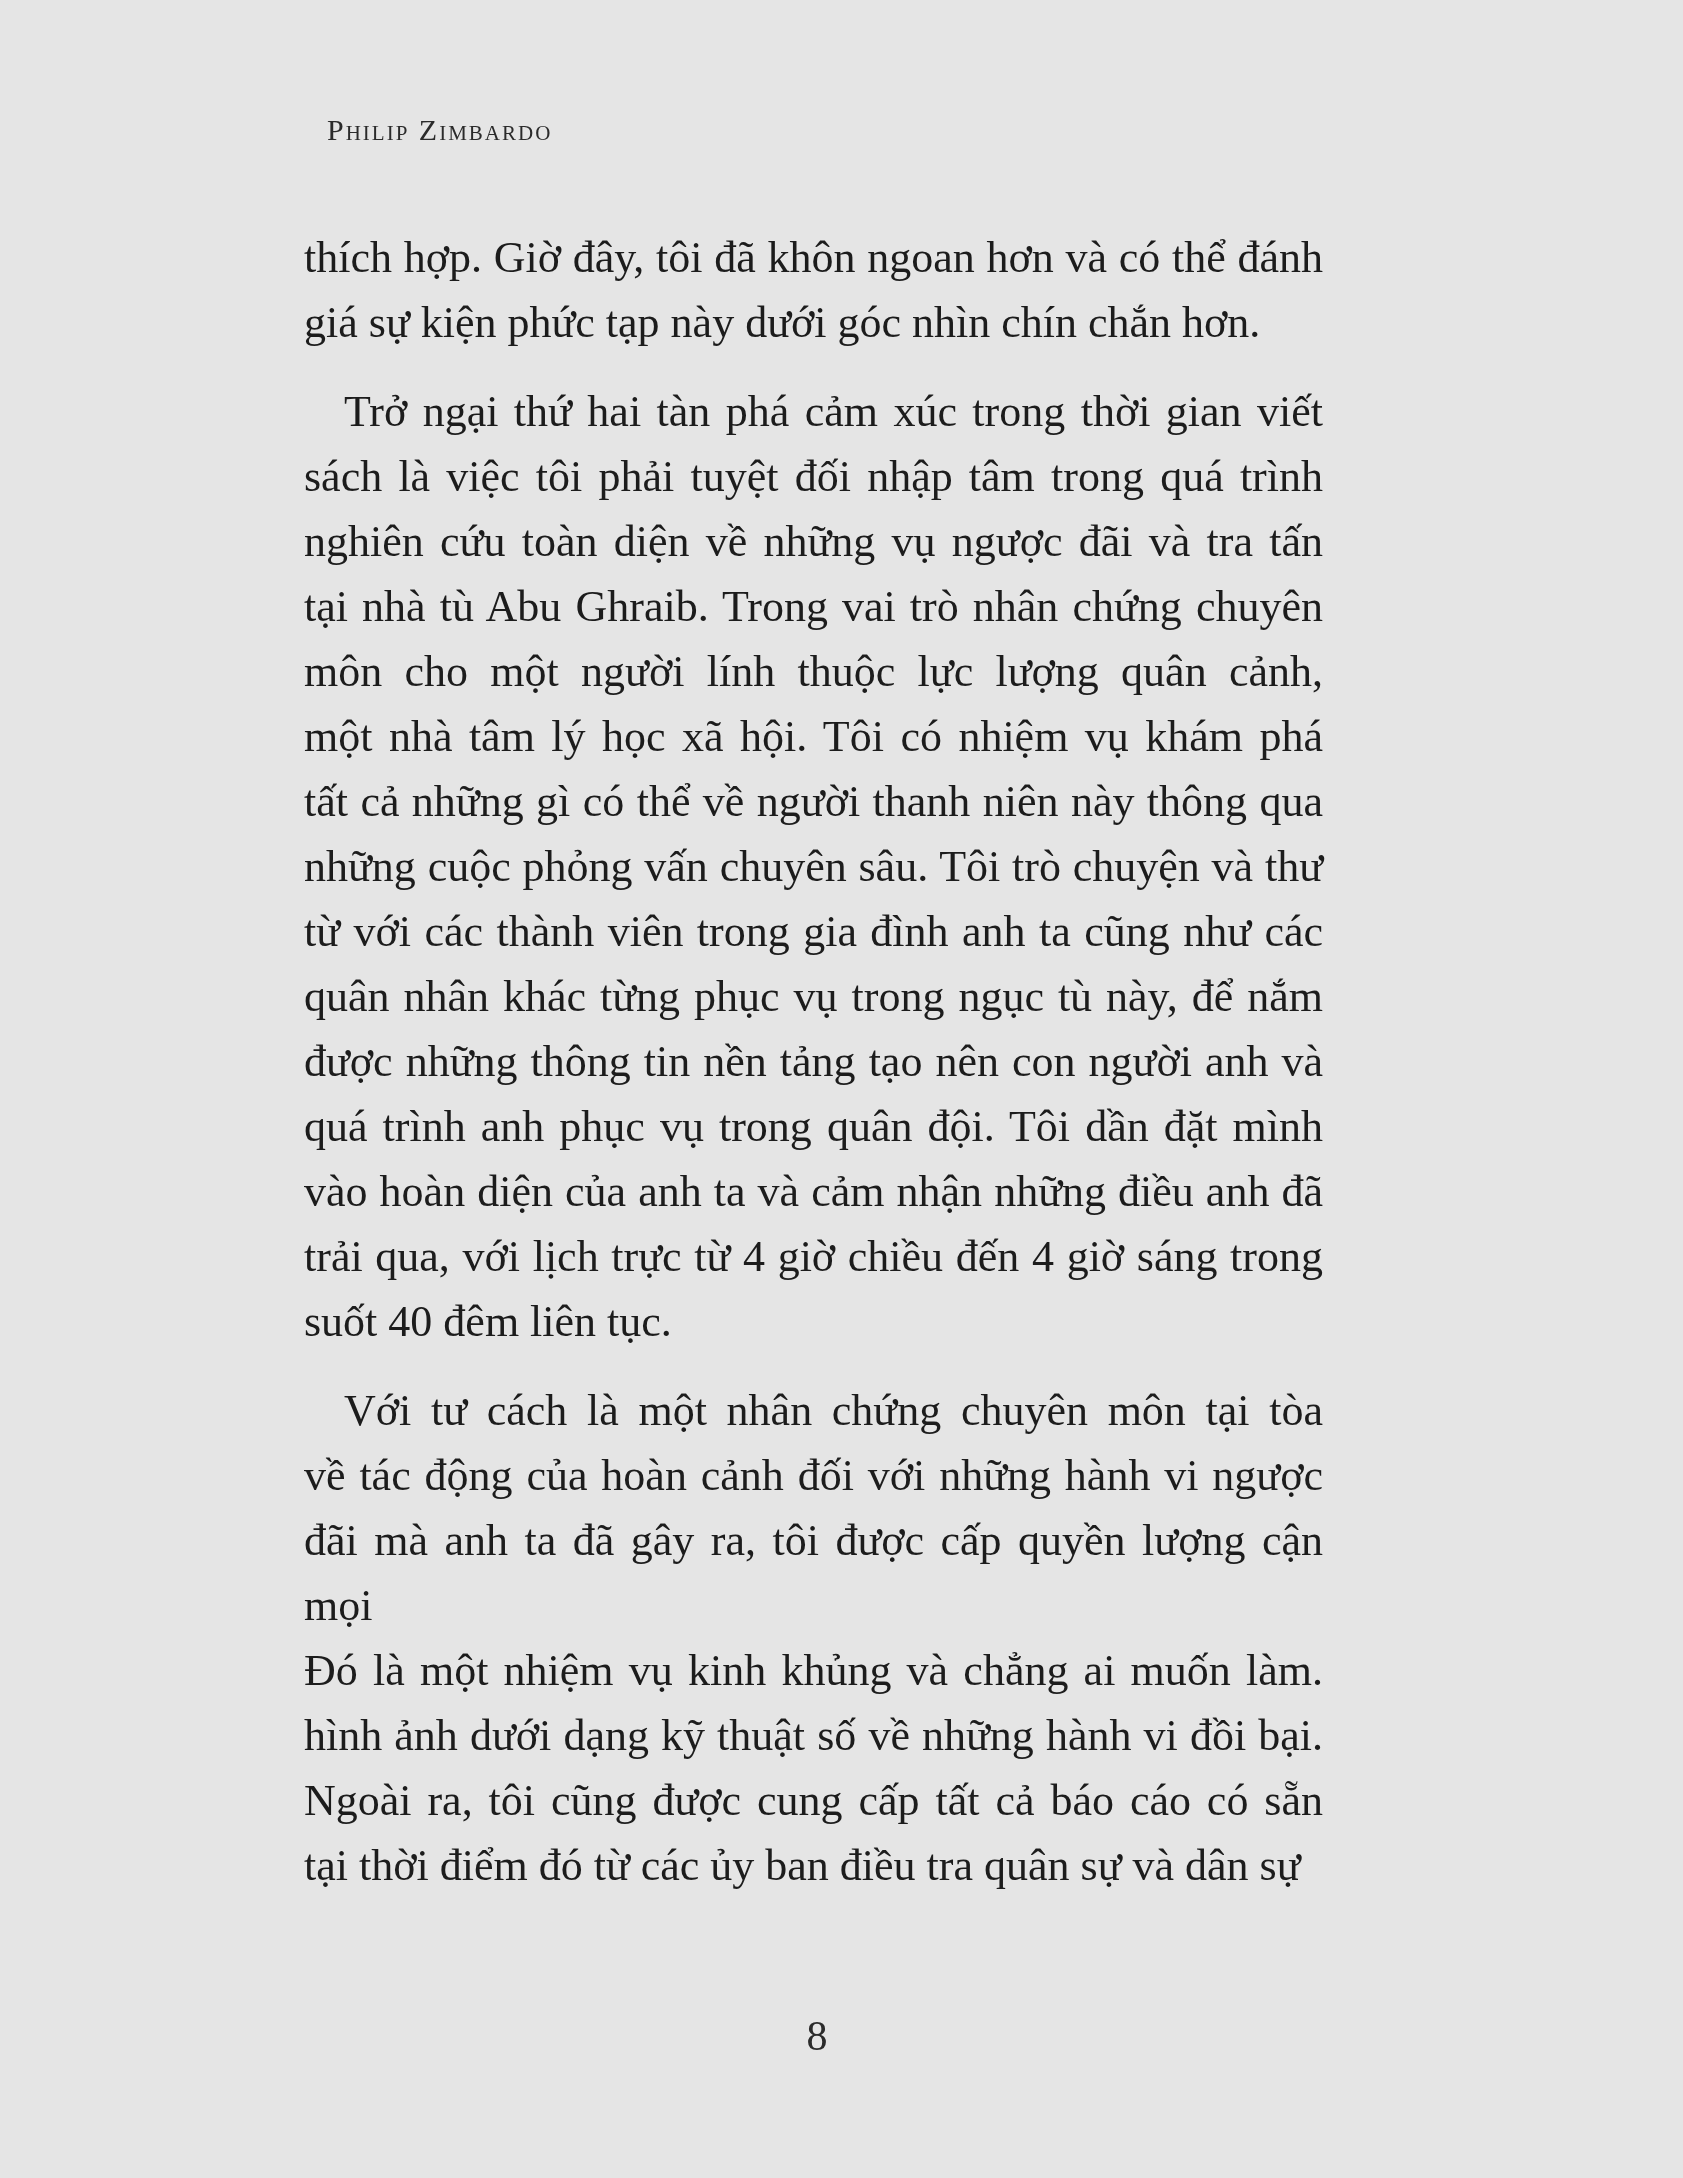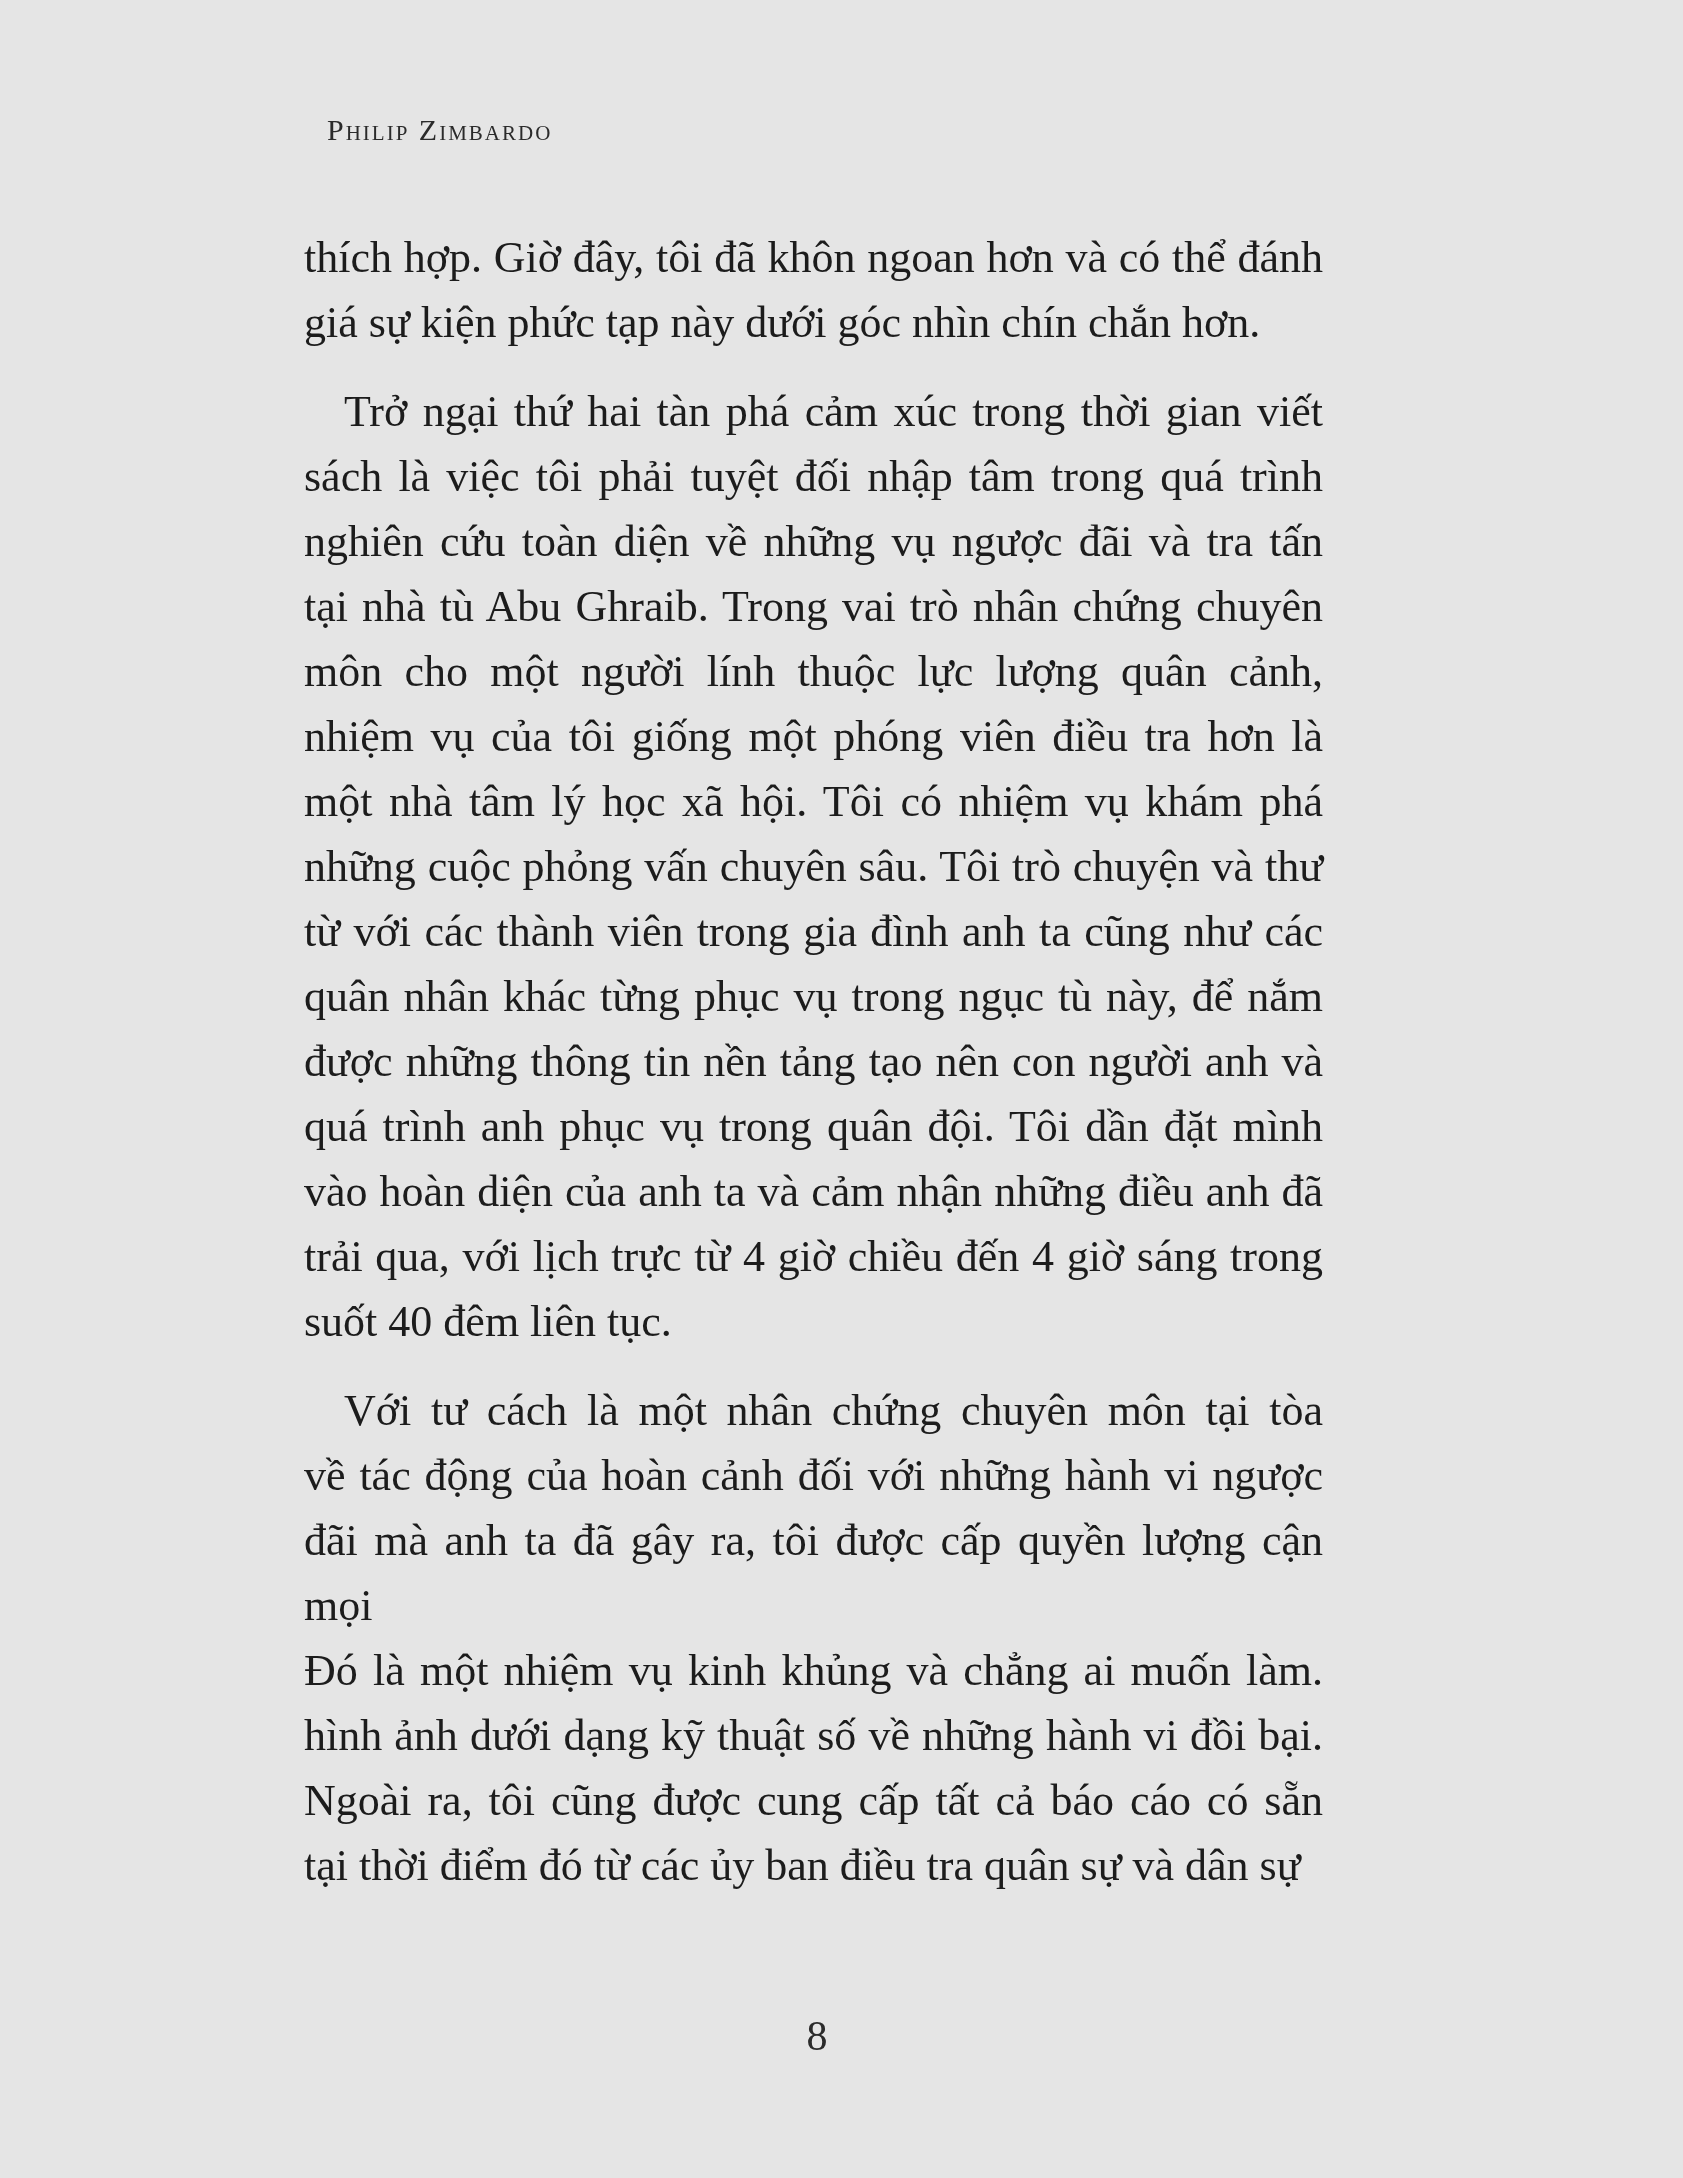--- a/index.html
+++ b/index.html
@@ -75,22 +75,22 @@
       <div class="para">
         <div class="line">thích hợp. Giờ đây, tôi đã khôn ngoan hơn và có thể đánh</div>
         <div class="line no-just">giá sự kiện phức tạp này dưới góc nhìn chín chắn hơn.</div>
       </div>
       <div class="para indent">
         <div class="line">Trở ngại thứ hai tàn phá cảm xúc trong thời gian viết</div>
         <div class="line">sách là việc tôi phải tuyệt đối nhập tâm trong quá trình</div>
         <div class="line">nghiên cứu toàn diện về những vụ ngược đãi và tra tấn</div>
         <div class="line">tại nhà tù Abu Ghraib. Trong vai trò nhân chứng chuyên</div>
         <div class="line">môn cho một người lính thuộc lực lượng quân cảnh,</div>
-        <div class="line">nhiệm vụ của tôi giống một phóng viên điều tra hơn là</div>
         <div class="line">một nhà tâm lý học xã hội. Tôi có nhiệm vụ khám phá</div>
+        <div class="line">tất cả những gì có thể về người thanh niên này thông qua</div>
         <div class="line">những cuộc phỏng vấn chuyên sâu. Tôi trò chuyện và thư</div>
         <div class="line">từ với các thành viên trong gia đình anh ta cũng như các</div>
         <div class="line">quân nhân khác từng phục vụ trong ngục tù này, để nắm</div>
         <div class="line">được những thông tin nền tảng tạo nên con người anh và</div>
         <div class="line">quá trình anh phục vụ trong quân đội. Tôi dần đặt mình</div>
         <div class="line">vào hoàn diện của anh ta và cảm nhận những điều anh đã</div>
         <div class="line">trải qua, với lịch trực từ 4 giờ chiều đến 4 giờ sáng trong</div>
         <div class="line no-just">suốt 40 đêm liên tục.</div>
       </div>
       <div class="para indent">

